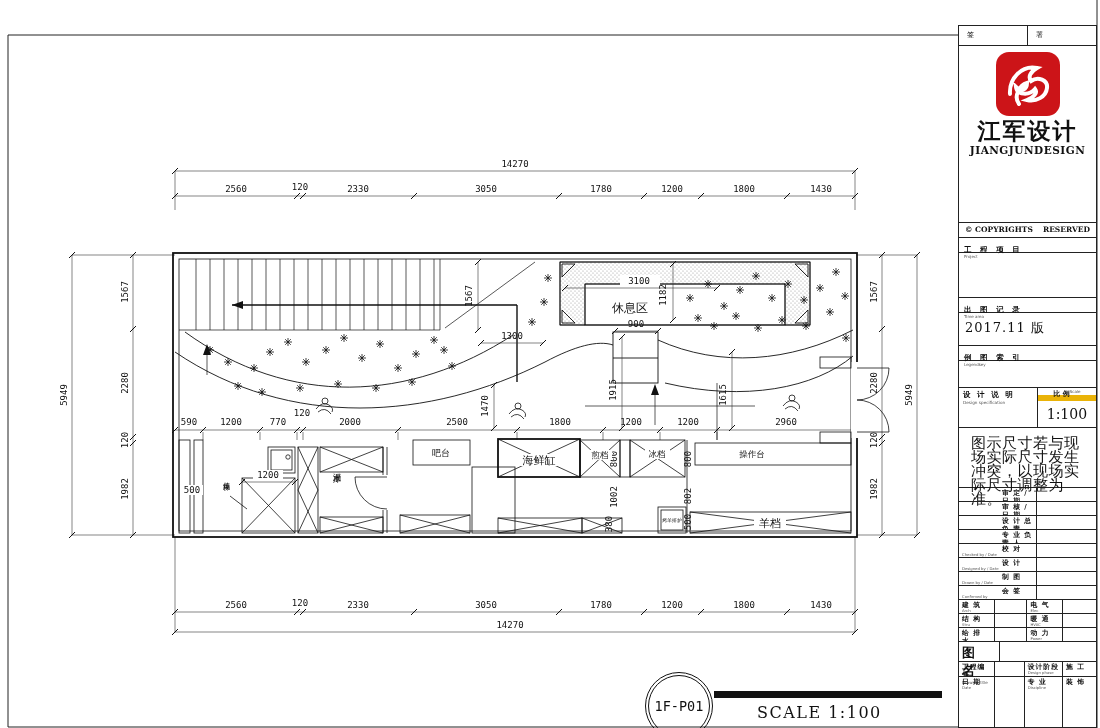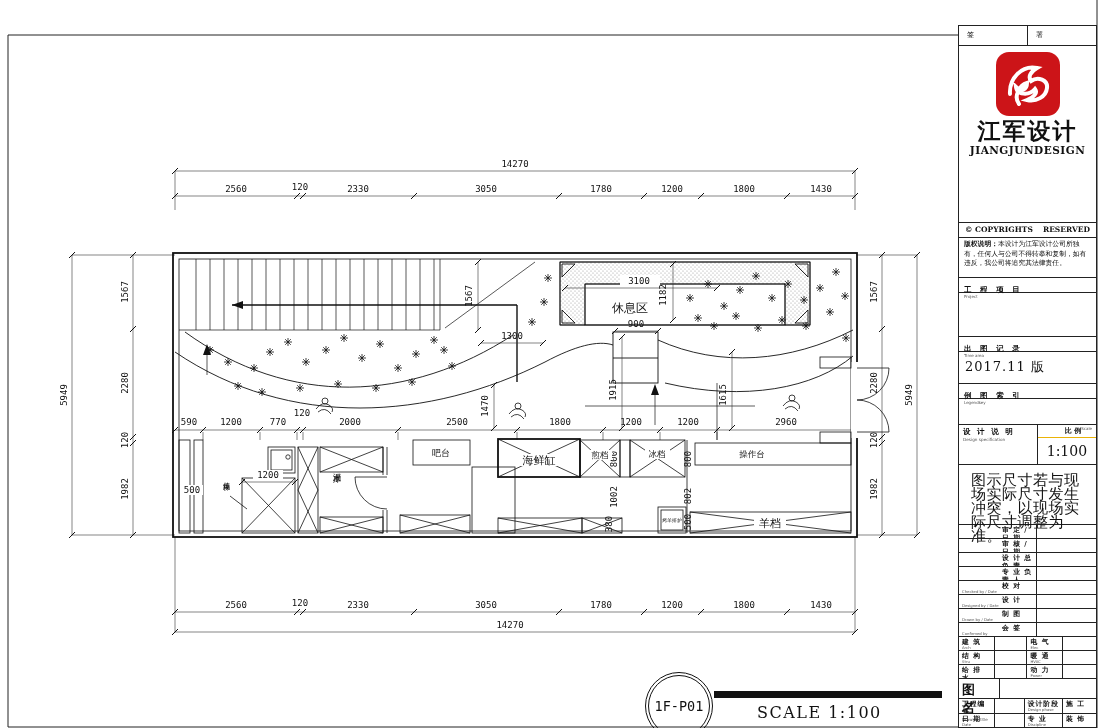--- a/index.html
+++ b/index.html
@@ -35,21 +35,21 @@
   .hd .en{font-size:4px;color:#555;display:block;line-height:5px;}
   .sp45{height:45px;border-bottom:1px solid #222;}
   .sp33{height:33px;border-bottom:1px solid #222;font-family:"DejaVu Serif",serif;
         font-size:13px;padding:6px 0 0 6px;letter-spacing:1px;}
   .sp27{height:27px;border-bottom:1px solid #222;}
   .specrow{height:40px;display:flex;}
   .specrow .lft{flex:1.2;border-right:1px solid #222;padding:2px 4px;}
   .specrow .lft .cn{font-size:7.5px;font-weight:bold;letter-spacing:2px;display:block;}
   .specrow .lft .en{font-size:4.2px;color:#555;display:block;}
   .specrow .rgt{flex:1;display:flex;flex-direction:column;}
-  .specrow .minirow{height:13px;border-bottom:1px solid #eab308;display:flex;justify-content:flex-end;
+  .specrow .minirow{height:13px;border-bottom:6px solid #eab308;display:flex;justify-content:center;
                     padding:1px 4px 0;font-size:7px;font-weight:bold;}
   .specrow .minirow .en{font-size:4px;color:#555;font-weight:normal;}
   .specrow .scaleval{flex:1;display:flex;align-items:center;justify-content:center;
                      font-family:"DejaVu Serif",serif;font-size:14px;}
   .sitenote{height:60px;font-size:15px;line-height:14px;padding:8px 6px 0 12px;letter-spacing:0.5px;}
   .sr{height:14px;display:flex;border-bottom:1px solid #222;}
   .sr .l{width:57%;border-right:1px solid #222;padding:0 3px;overflow:hidden;}
   .sr .l .cn{font-size:6.8px;font-weight:bold;letter-spacing:1px;display:block;line-height:8px;margin-top:1px;padding-left:40px;}
   .sr .l .en{font-size:3.8px;color:#555;display:block;line-height:4px;}
   .sr .v{flex:1;}
@@ -497,23 +497,20 @@
         <path d="M14,42 C13,26 26,13 41,16 C34,20 32,25 35,29 C42,24 52,28 51,36 C50,45 40,50 31,48 C38,45 42,41 39,37 C33,44 21,43 20,35 C25,40 31,38 31,31 C24,33 17,44 23,52" fill="none" stroke="#fff" stroke-width="4" stroke-linecap="round"></path>
       </svg>
     </div>
     <div class="cn">江军设计</div>
     <div class="en">JIANGJUNDESIGN</div>
   </div>
   <div class="row cprow">
     <span>© COPYRIGHTS</span>
     <span>RESERVED</span>
   </div>
-  <div class="row notebox">
-    <b>版权说明：</b><span>本设计为江军设计公司所独有，任何人与公司不得转摹和复制，如有违反，我公司将追究其法律责任。</span>
-  </div>
   <div class="row hd">
     <span class="cn">工 程 项 目</span>
     <span class="en">Project</span>
   </div>
   <div class="sp45"></div>
   <div class="row hd">
     <span class="cn">出 图 记 录</span>
     <span class="en">Time area</span>
   </div>
   <div class="sp33">2017.11 版</div>

